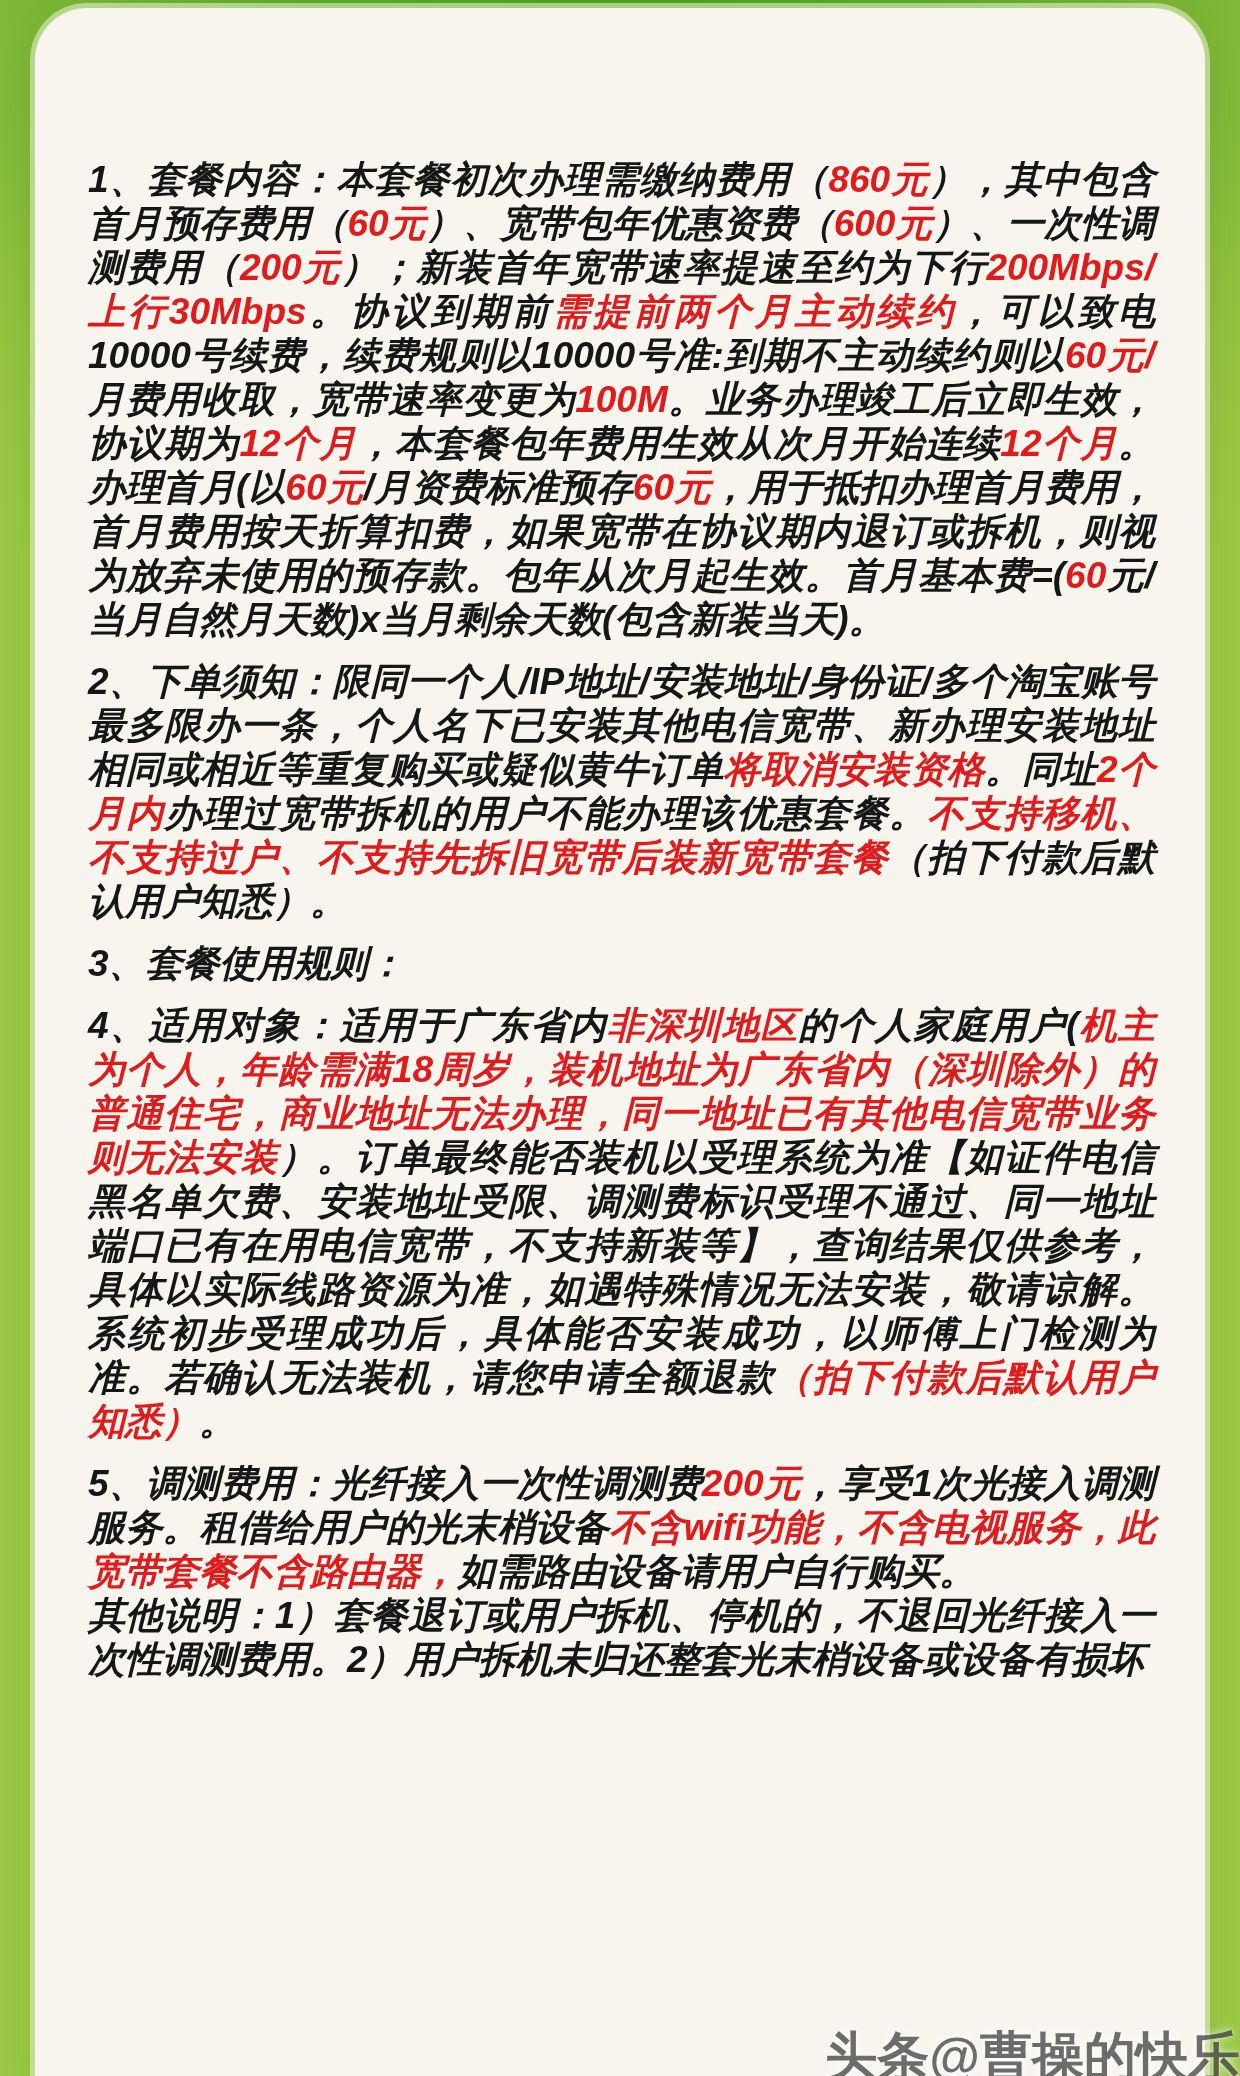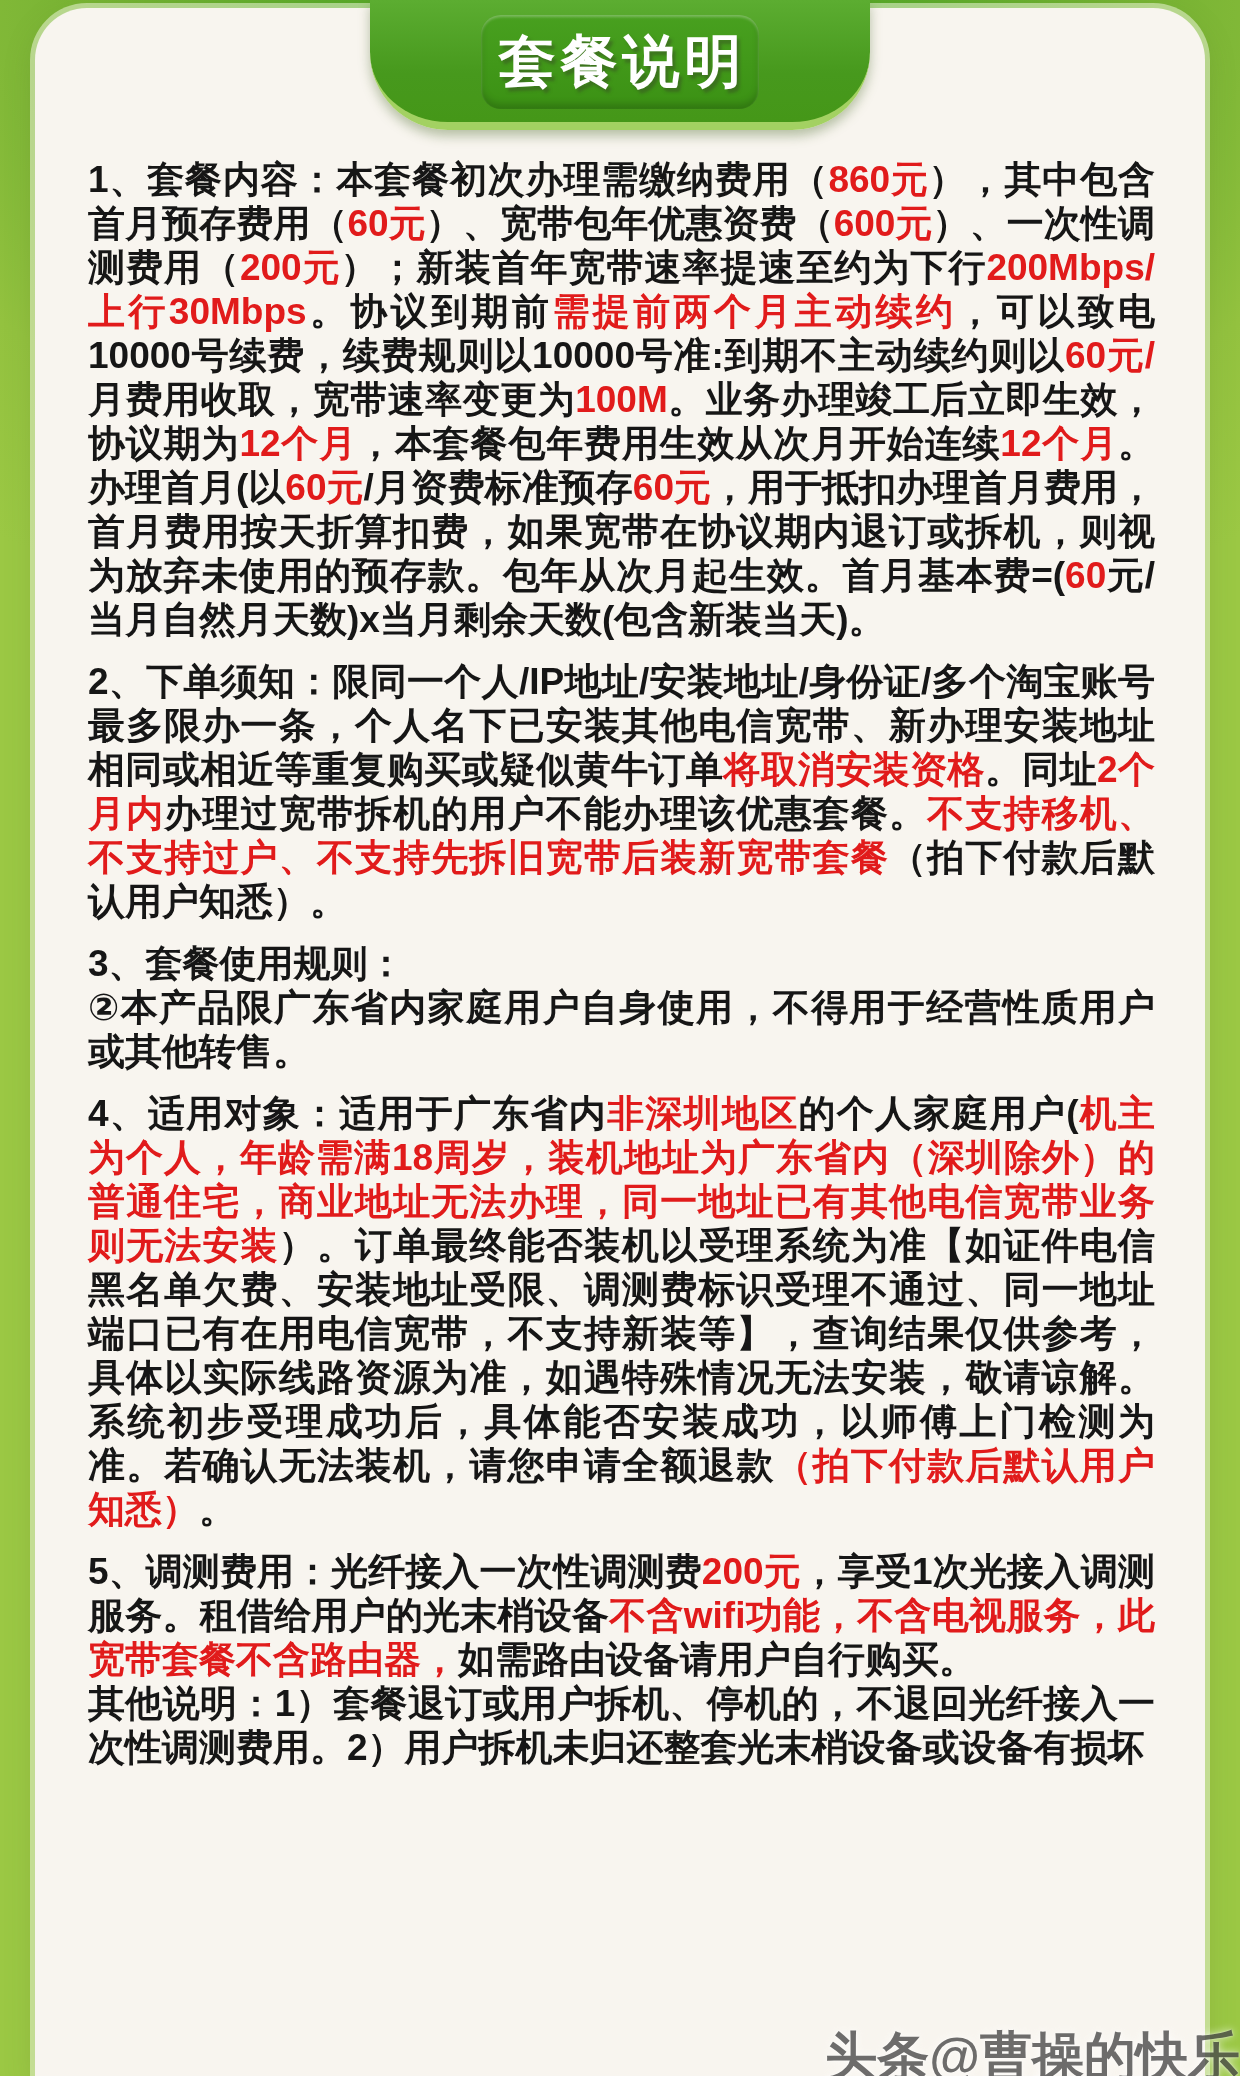--- a/index.html
+++ b/index.html
@@ -45,48 +45,42 @@
     white-space:nowrap;
   }
   .terms{
     position:absolute;
     top:158px;left:88px;width:1067px;
     z-index:2;
     color:var(--text-black);
     font-size:37px;line-height:44px;font-weight:700;
     text-align:justify;
   }
-  .para{margin:0;}
+  .para{margin:0;font-style:italic;}
   .para.spaced{margin-top:18px;}
   .red{color:var(--highlight-red);}
   .watermark{
     position:absolute;
     right:0;top:2002px;
     z-index:5;
     font-size:52px;font-weight:700;
     color:var(--watermark-color);
     opacity:.8;
     text-shadow:0 0 8px rgba(255,255,255,.95),0 0 2px rgba(255,255,255,.9);
     white-space:nowrap;
     margin-top:20px;
   }
 </style>
 </head>
 <body>
 
 <div class="page">
   <div class="card"></div>
-  <div class="banner">
-    <div class="badge">
-      <span class="badge-title">套餐说明</span>
-    </div>
-  </div>
   <div class="terms">
       <p class="para"><span>1、套餐内容：本套餐初次办理需缴纳费用（</span><span class="red">860元</span><span>），其中包含首月预存费用（</span><span class="red">60元</span><span>）、宽带包年优惠资费（</span><span class="red">600元</span><span>）、一次性调测费用（</span><span class="red">200元</span><span>）；新装首年宽带速率提速至约为下行</span><span class="red">200Mbps/上行30Mbps</span><span>。协议到期前</span><span class="red">需提前两个月主动续约</span><span>，可以致电10000号续费，续费规则以10000号准:到期不主动续约则以</span><span class="red">60元/</span><span>月费用收取，宽带速率变更为</span><span class="red">100M</span><span>。业务办理竣工后立即生效，协议期为</span><span class="red">12个月</span><span>，本套餐包年费用生效从次月开始连续</span><span class="red">12个月</span><span>。办理首月(以</span><span class="red">60元</span><span>/月资费标准预存</span><span class="red">60元</span><span>，用于抵扣办理首月费用，首月费用按天折算扣费，如果宽带在协议期内退订或拆机，则视为放弃未使用的预存款。包年从次月起生效。首月基本费=(</span><span class="red">60</span><span>元/当月自然月天数)x当月剩余天数(包含新装当天)。</span></p>
       <p class="para spaced"><span>2、下单须知：限同一个人/IP地址/安装地址/身份证/多个淘宝账号最多限办一条，个人名下已安装其他电信宽带、新办理安装地址相同或相近等重复购买或疑似黄牛订单</span><span class="red">将取消安装资格</span><span>。同址</span><span class="red">2个月内</span><span>办理过宽带拆机的用户不能办理该优惠套餐。</span><span class="red">不支持移机、不支持过户、不支持先拆旧宽带后装新宽带套餐</span><span>（拍下付款后默认用户知悉）。</span></p>
       <p class="para spaced"><span>3、套餐使用规则：</span></p>
-      <p class="para"><span>②本产品限广东省内家庭用户自身使用，不得用于经营性质用户或其他转售。</span></p>
       <p class="para spaced"><span>4、适用对象：适用于广东省内</span><span class="red">非深圳地区</span><span>的个人家庭用户(</span><span class="red">机主为个人，年龄需满18周岁，装机地址为广东省内（深圳除外）的普通住宅，商业地址无法办理，同一地址已有其他电信宽带业务则无法安装</span><span>）。订单最终能否装机以受理系统为准【如证件电信黑名单欠费、安装地址受限、调测费标识受理不通过、同一地址端口已有在用电信宽带，不支持新装等】，查询结果仅供参考，具体以实际线路资源为准，如遇特殊情况无法安装，敬请谅解。系统初步受理成功后，具体能否安装成功，以师傅上门检测为准。若确认无法装机，请您申请全额退款</span><span class="red">（拍下付款后默认用户知悉）</span><span>。</span></p>
       <p class="para spaced"><span>5、调测费用：光纤接入一次性调测费</span><span class="red">200元</span><span>，享受1次光接入调测服务。租借给用户的光末梢设备</span><span class="red">不含wifi功能，不含电视服务，此宽带套餐不含路由器，</span><span>如需路由设备请用户自行购买。</span></p>
       <p class="para"><span>其他说明：1）套餐退订或用户拆机、停机的，不退回光纤接入一次性调测费用。2）用户拆机未归还整套光末梢设备或设备有损坏</span></p>
     </div>
   <div class="watermark">头条@曹操的快乐</div>
 </div>
 
 </body></html>

